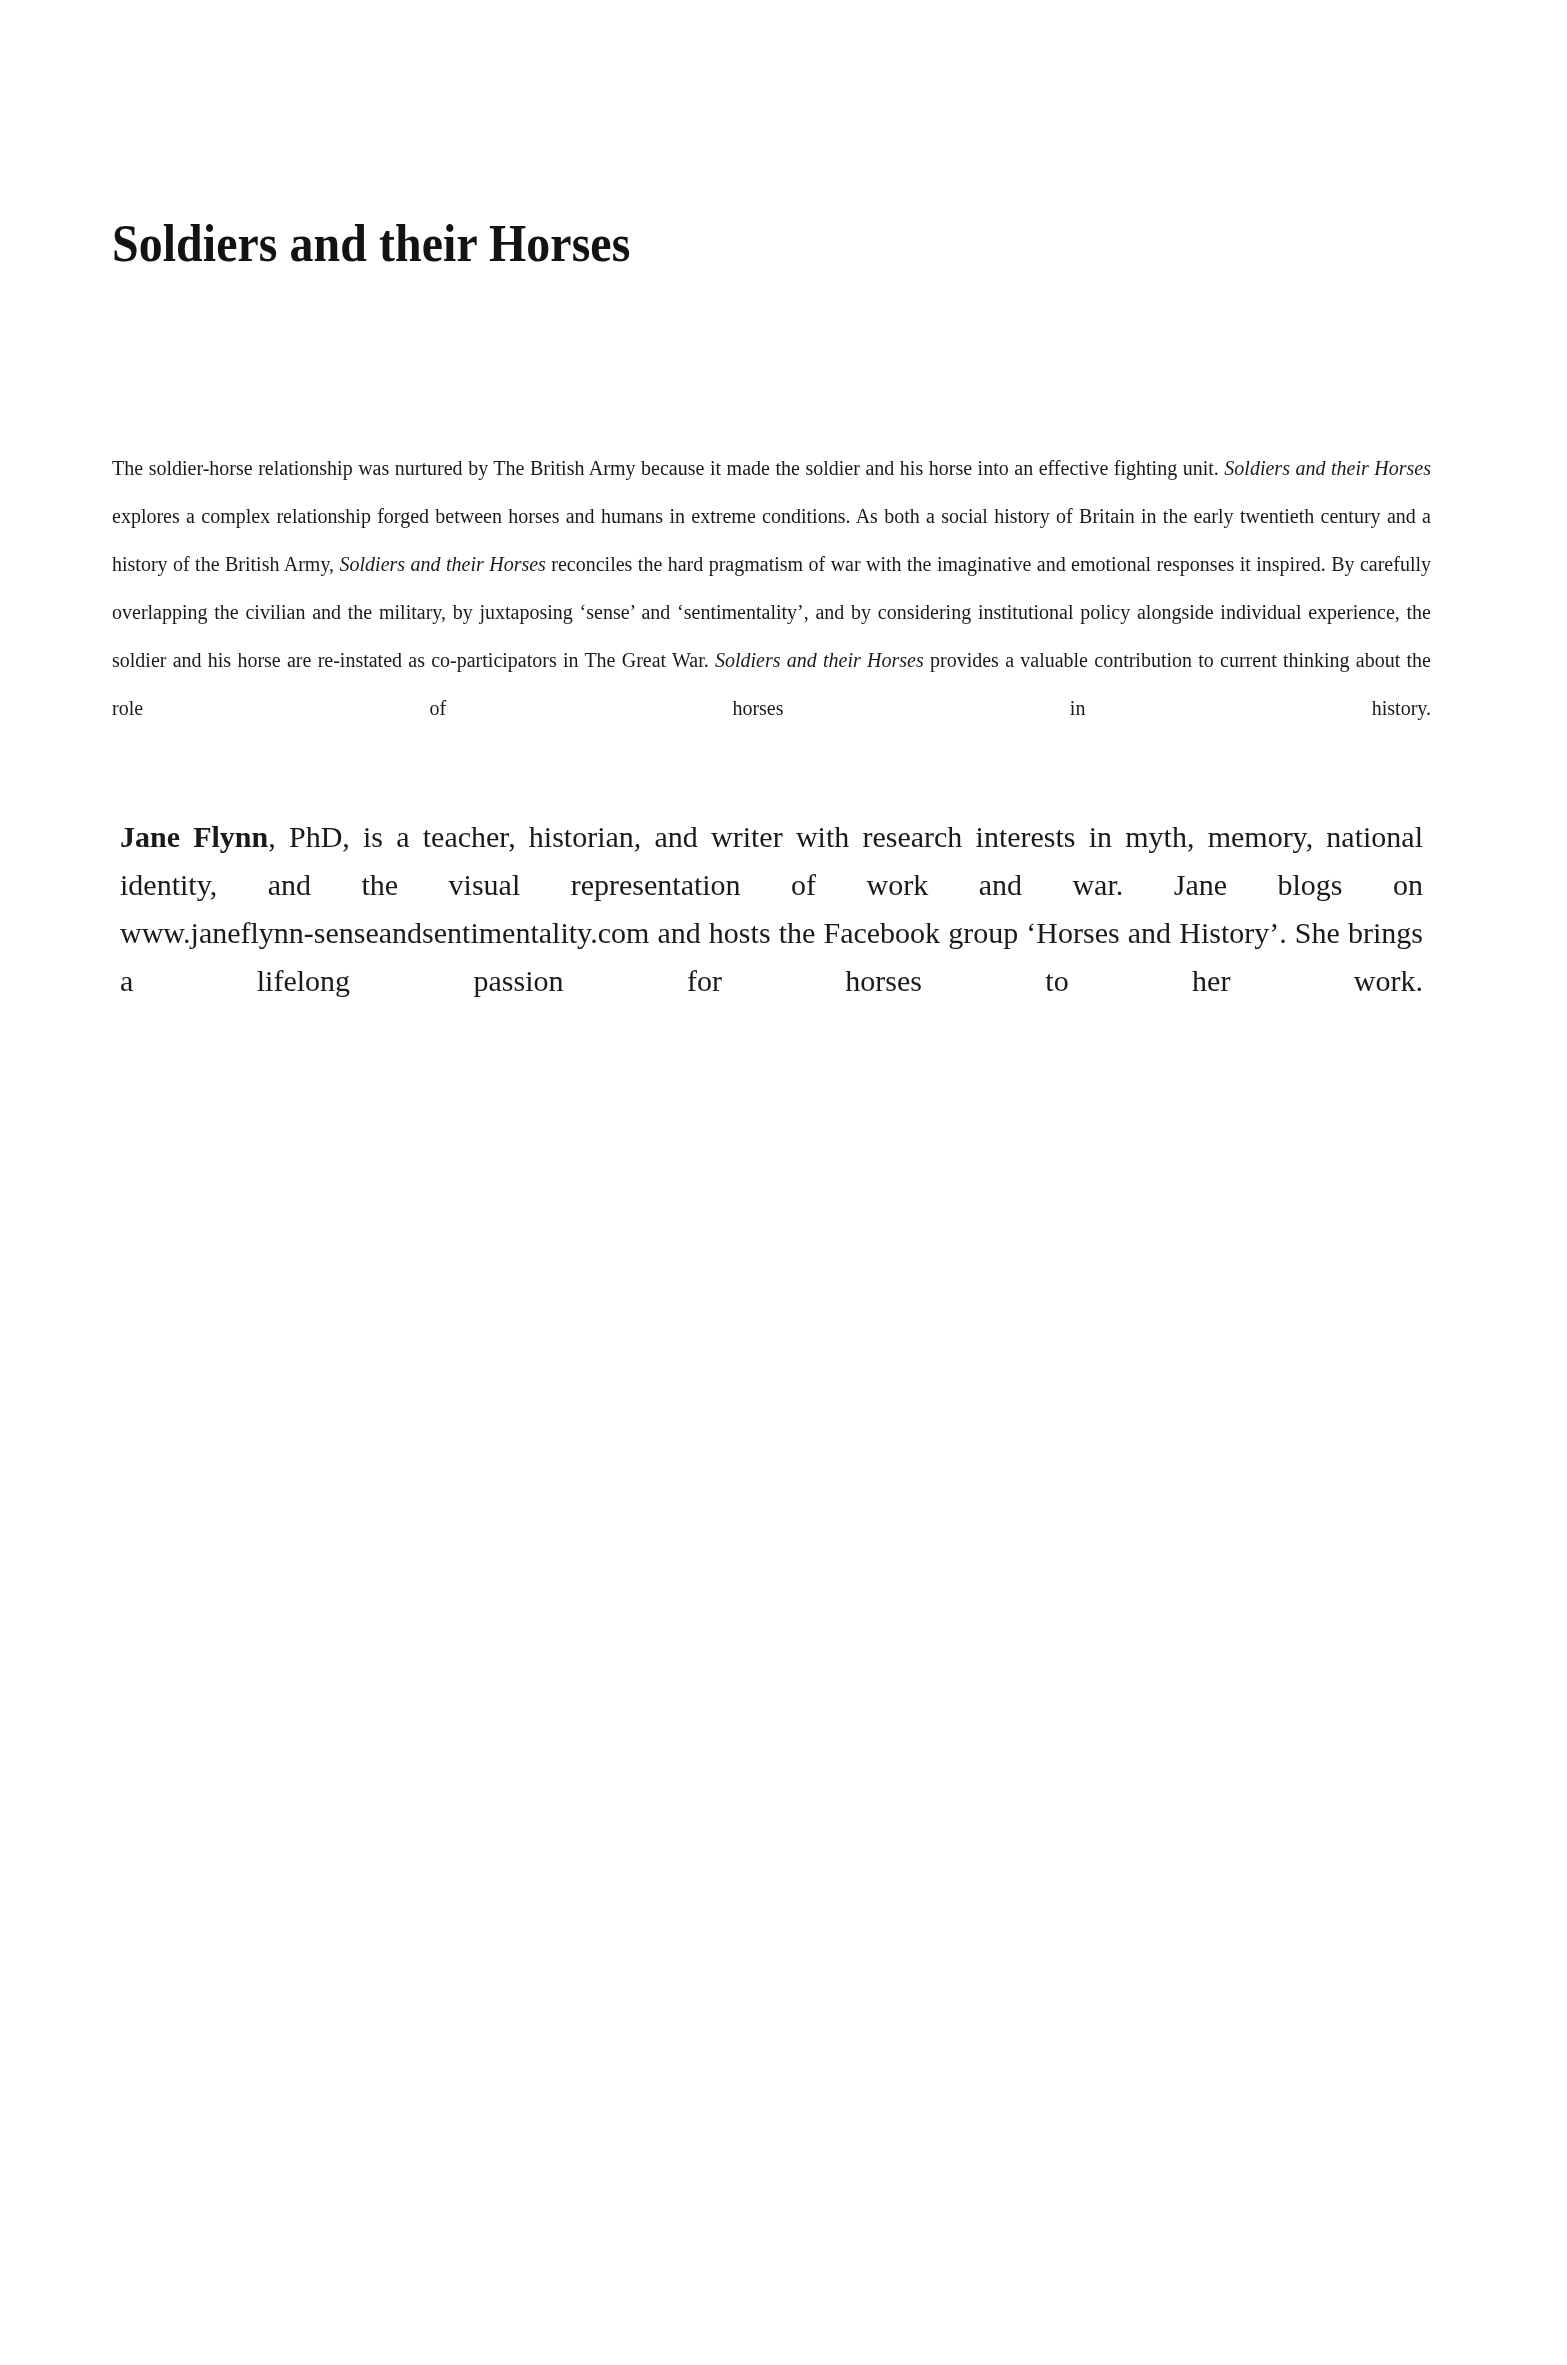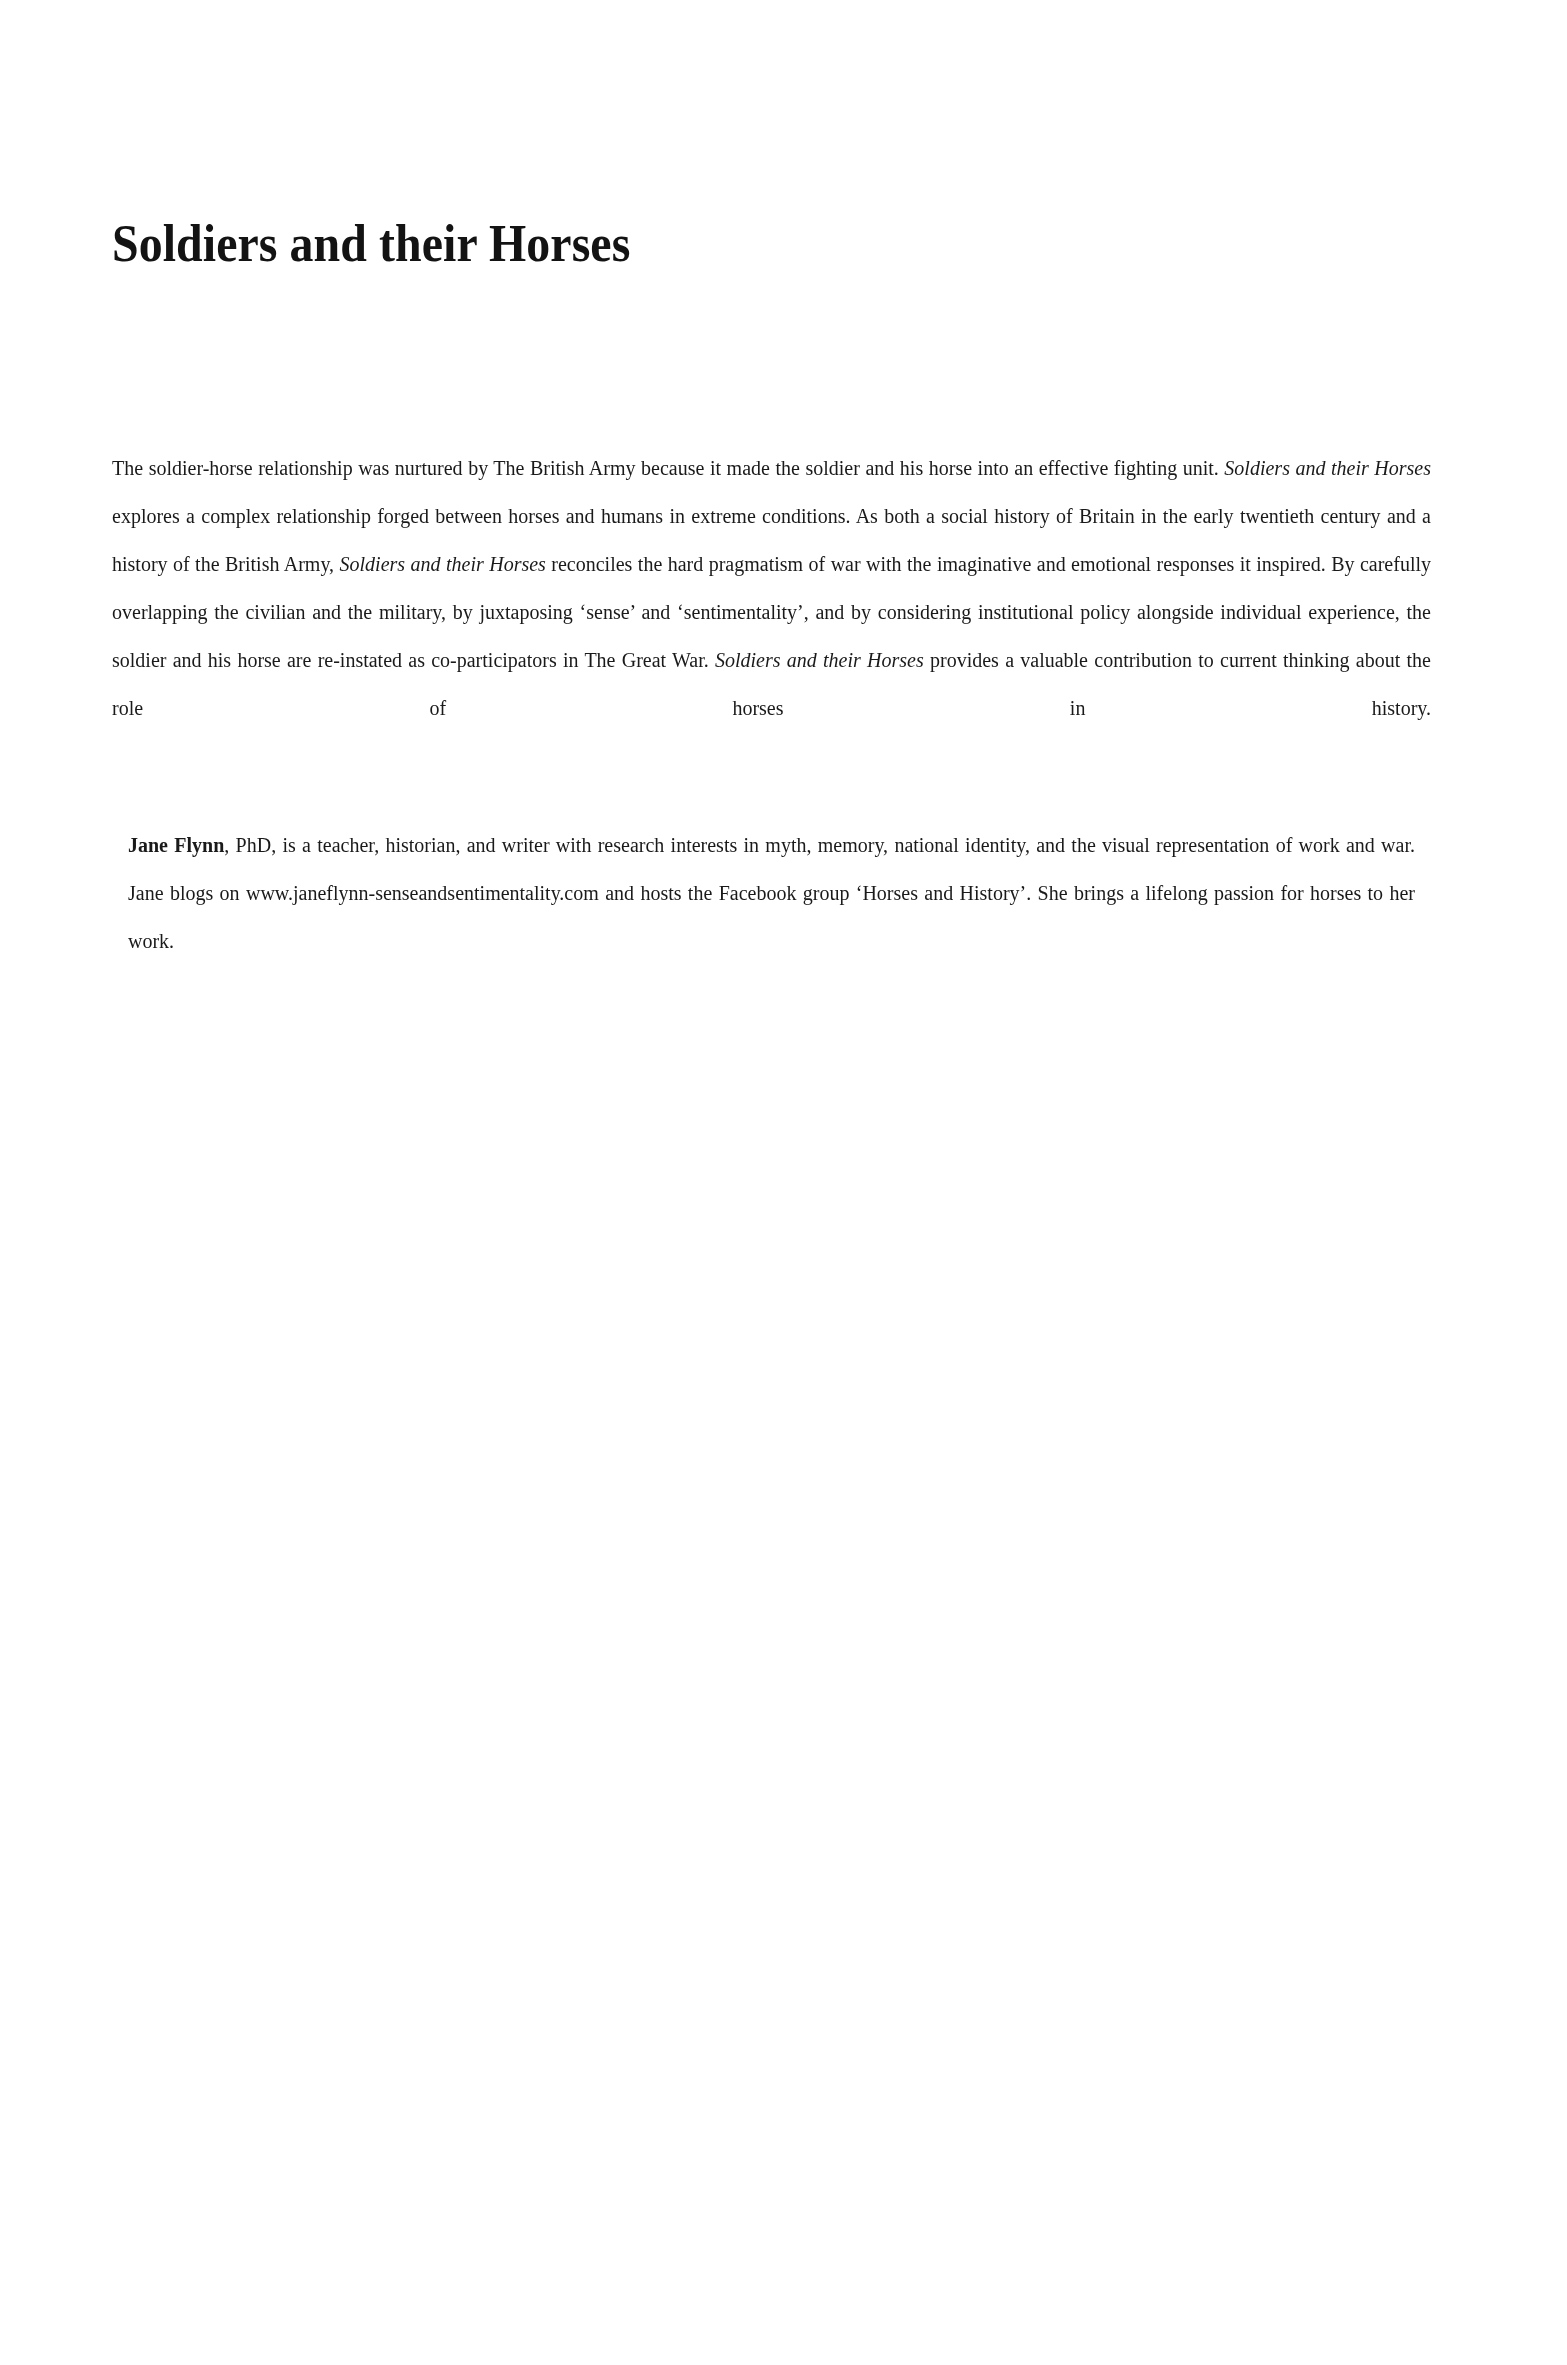--- a/index.html
+++ b/index.html
@@ -45,23 +45,23 @@
     padding-top: 172px;
     font-size: 20px;
     line-height: 48px;
     text-align: justify;
     text-justify: inter-word;
     color: #1a1a1a;
     hyphens: manual;
   }
 
   .bio {
-    margin: 16px;
+    margin: 8px;
     padding-top: 25px;
-    font-size: 20px;
+    font-size: 30px;
     line-height: 48px;
     text-align: justify;
     text-justify: inter-word;
     color: #1a1a1a;
   }
 
   .bio.last-para {
     text-align: justify;
   }
 

